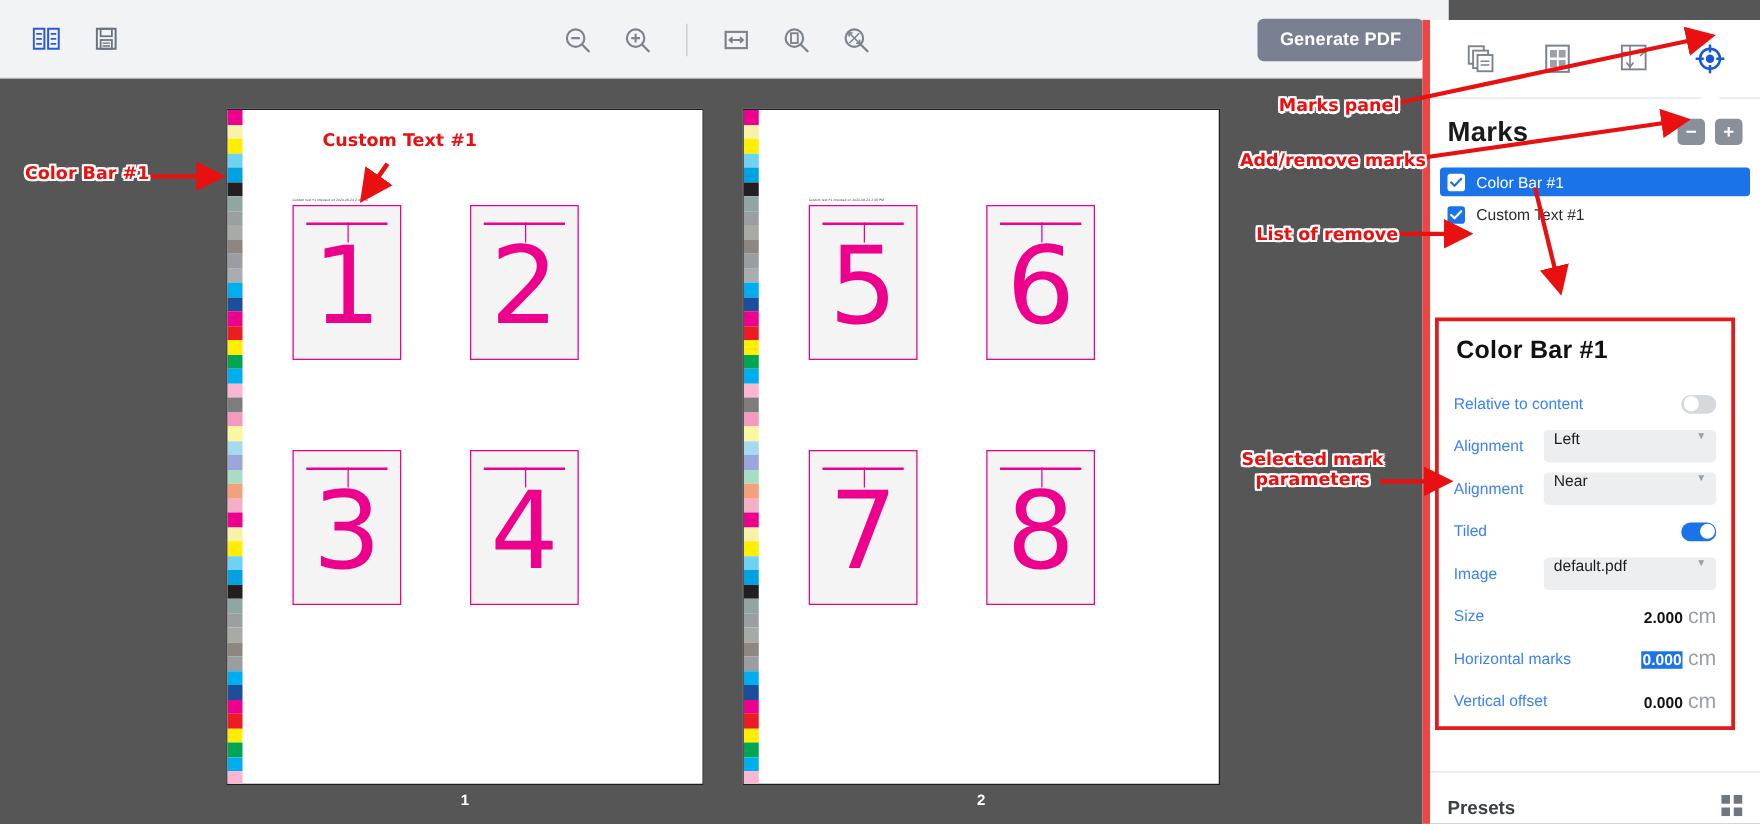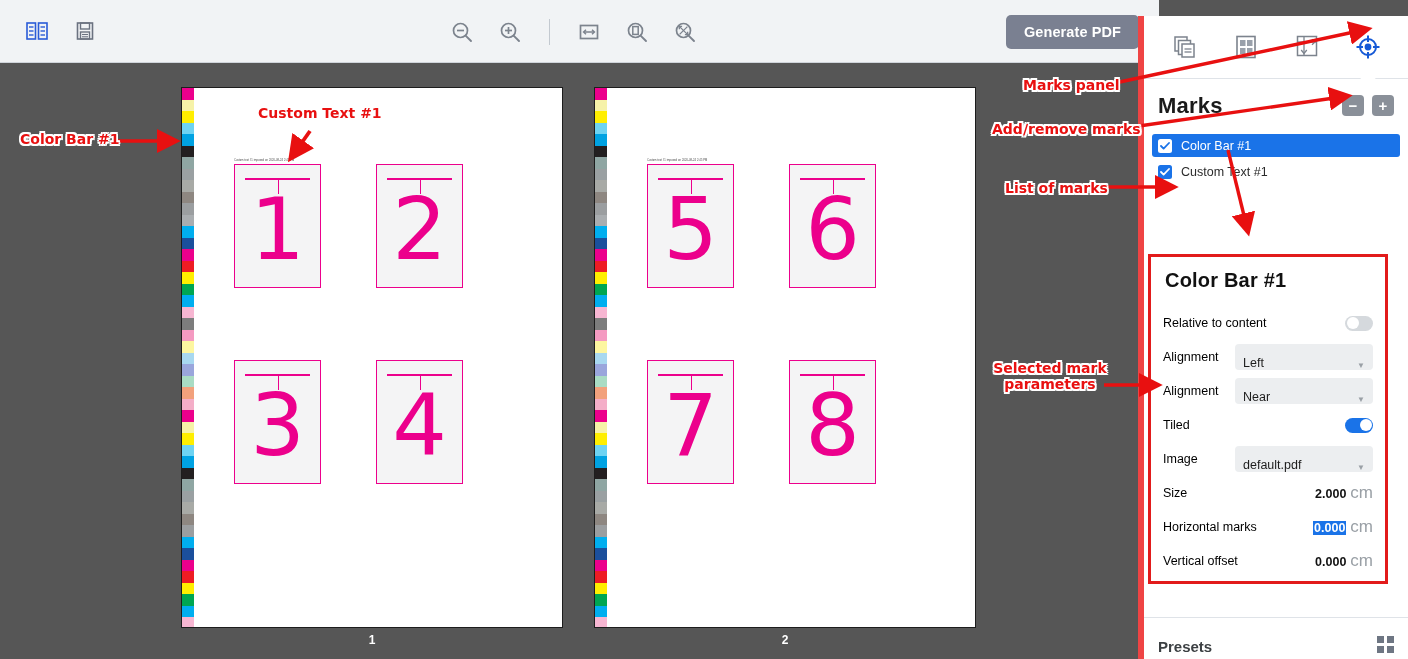--- a/index.html
+++ b/index.html
@@ -110,24 +110,24 @@
   .mark-row.sel .cbx { background: #ffffff; }
   .cbx svg { display: block; }
 
   
   .params {
     position: absolute; left: 4px; top: 238px; width: 240px; height: 330px;
     border: 3px solid #e21b1b; background: #ffffff; padding: 10px 12px 0 12px;
   }
   .params-title { font-size: 20px; font-weight: bold; color: #111; margin: 2px 0 14px 2px; letter-spacing: .2px; }
   .prow { display: flex; align-items: center; height: 34px; }
-  .plabel { font-size: 12.5px; color: #000000; width: 72px; flex: none; }
+  .plabel { font-size: 12.5px; color: #3b82f6; width: 72px; flex: none; }
   .pselect {
     flex: 1; height: 26px; background: #eceef0; border-radius: 4px; border: none;
-    display: flex; align-items: flex-end; padding: 0 8px; font-size: 12.5px; color: #1d1d1d;
+    display: flex; align-items: flex-start; padding: 0 8px; font-size: 12.5px; color: #1d1d1d;
     cursor: pointer; position: relative;
   }
   .pselect .caret { position: absolute; right: 8px; color: #9aa0a6; font-size: 8px; }
   .toggle {
     width: 28px; height: 15px; border-radius: 8px; background: #d5d9dd; position: relative;
     margin-left: auto; cursor: pointer; flex: none;
   }
   .toggle .knob { position: absolute; top: 1.5px; left: 1.5px; width: 12px; height: 12px; border-radius: 50%; background: #ffffff; }
   .toggle.on { background: #1a73e8; }
   .toggle.on .knob { left: auto; right: 1.5px; }
@@ -542,17 +542,17 @@
     <line x1="1132" y1="127" x2="1348" y2="96" stroke="#e81010" stroke-width="3.4" marker-end="url(#ah)"></line>
     <line x1="1100" y1="187" x2="1174" y2="187" stroke="#e81010" stroke-width="3.4" marker-end="url(#ah)"></line>
     <line x1="1228" y1="150" x2="1248" y2="232" stroke="#e81010" stroke-width="3.4" marker-end="url(#ah)"></line>
     <line x1="1104" y1="385" x2="1158" y2="385" stroke="#e81010" stroke-width="3.4" marker-end="url(#ah)"></line>
   </svg>
 
   <div class="anno" style="left:20px; top:132px;">Color Bar #1</div>
   <div class="anno" style="left:258px; top:106px;">Custom Text #1</div>
   <div class="anno" style="left:1023px; top:78px;">Marks panel</div>
   <div class="anno" style="left:992px; top:122px;">Add/remove marks</div>
-  <div class="anno" style="left:1005px; top:181px;">List of marks</div>
+  <div class="anno" style="left:1005px; top:181px;">List of remove</div>
   <div class="anno center" style="left:986px; top:361px; width:128px;">Selected mark
 parameters</div>
 
 </div>
 
 </body></html>

